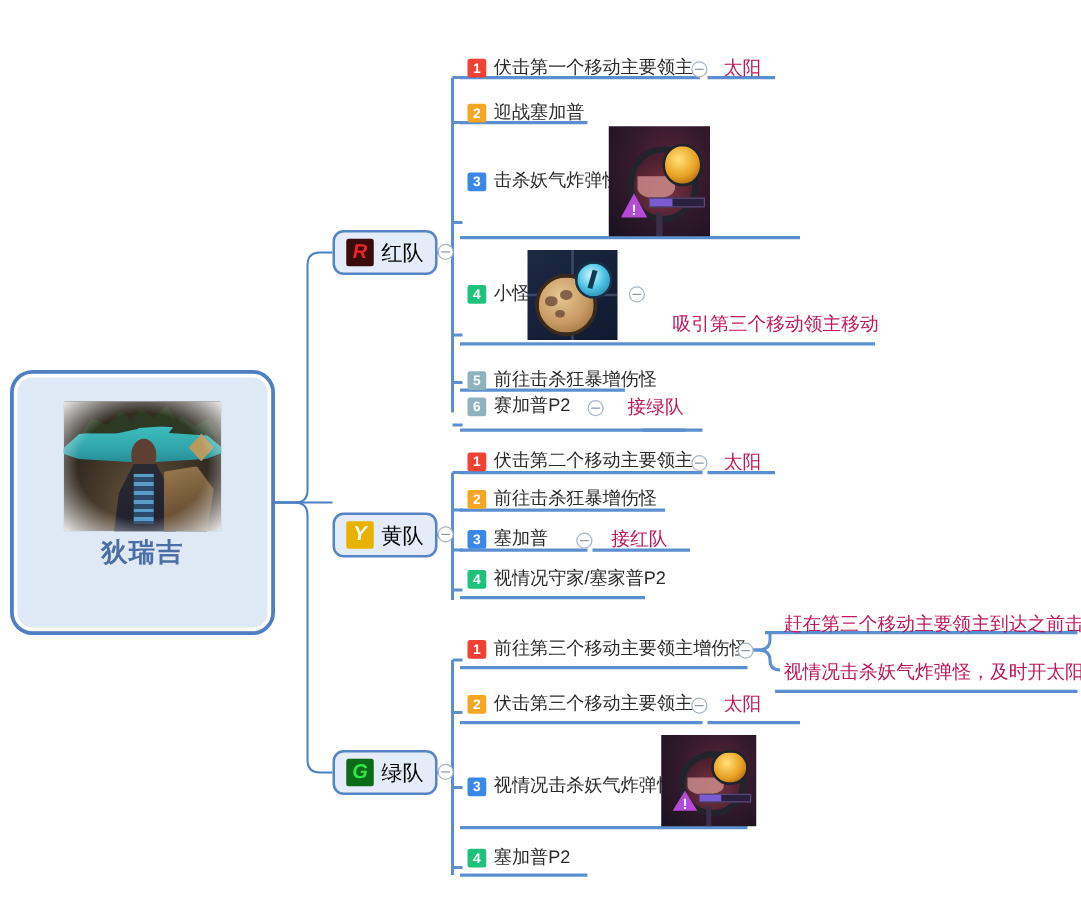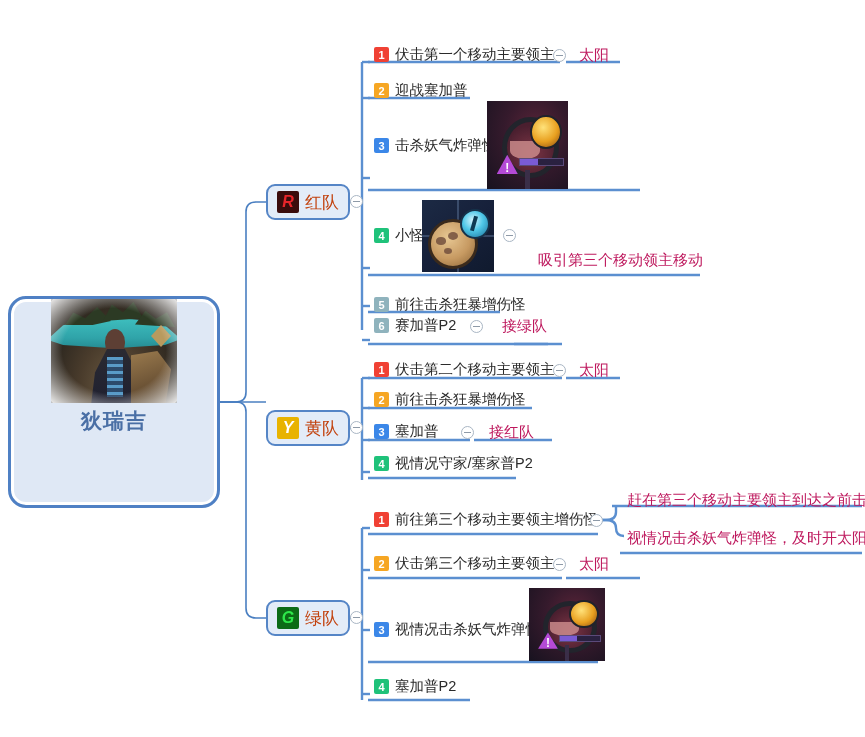--- a/index.html
+++ b/index.html
@@ -41,20 +41,21 @@
     height: 212px;
     border-radius: 18px;
     background: #dfe8f5;
     border: 3px solid #4f80c4;
     box-shadow: 0 0 0 3px #ffffff inset;
     box-sizing: border-box;
     display: flex;
     flex-direction: column;
     align-items: center;
     justify-content: flex-start;
+    padding-top: 22px;
   }
   .root-art {
     width: 126px;
     height: 104px;
     position: relative;
     overflow: hidden;
     border-radius: 2px;
   }
   
   .root-art .sky {
@@ -153,21 +154,21 @@
     font-weight: bold;
     font-style: italic;
     border-radius: 2px;
     flex: 0 0 auto;
   }
   .team-badge.red   { background: #3a0c0c; color: #e8252a; }
   .team-badge.yellow{ background: #e8b300; color: #ffffff; }
   .team-badge.green { background: #0c6b16; color: #2ee84a; }
   .branch-label {
     font-size: 17px;
-    color: #c2410c;
+    color: #000000;
     white-space: nowrap;
   }
 
   
   .collapse {
     position: absolute;
     width: 13px;
     height: 13px;
     border-radius: 50%;
     border: 1px solid #a9b6c4;

